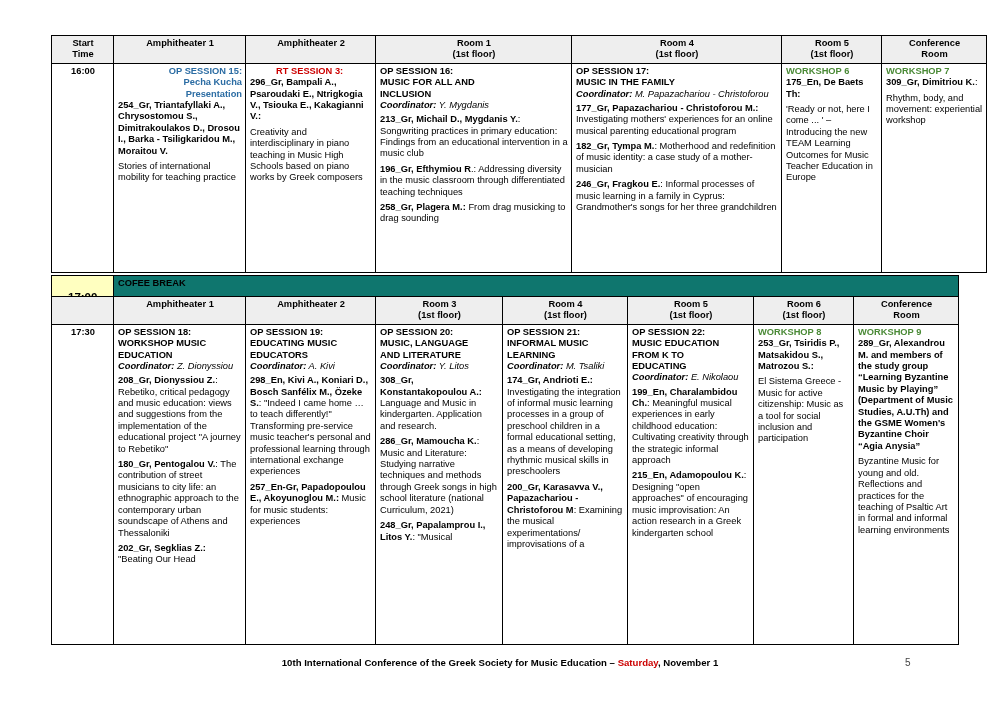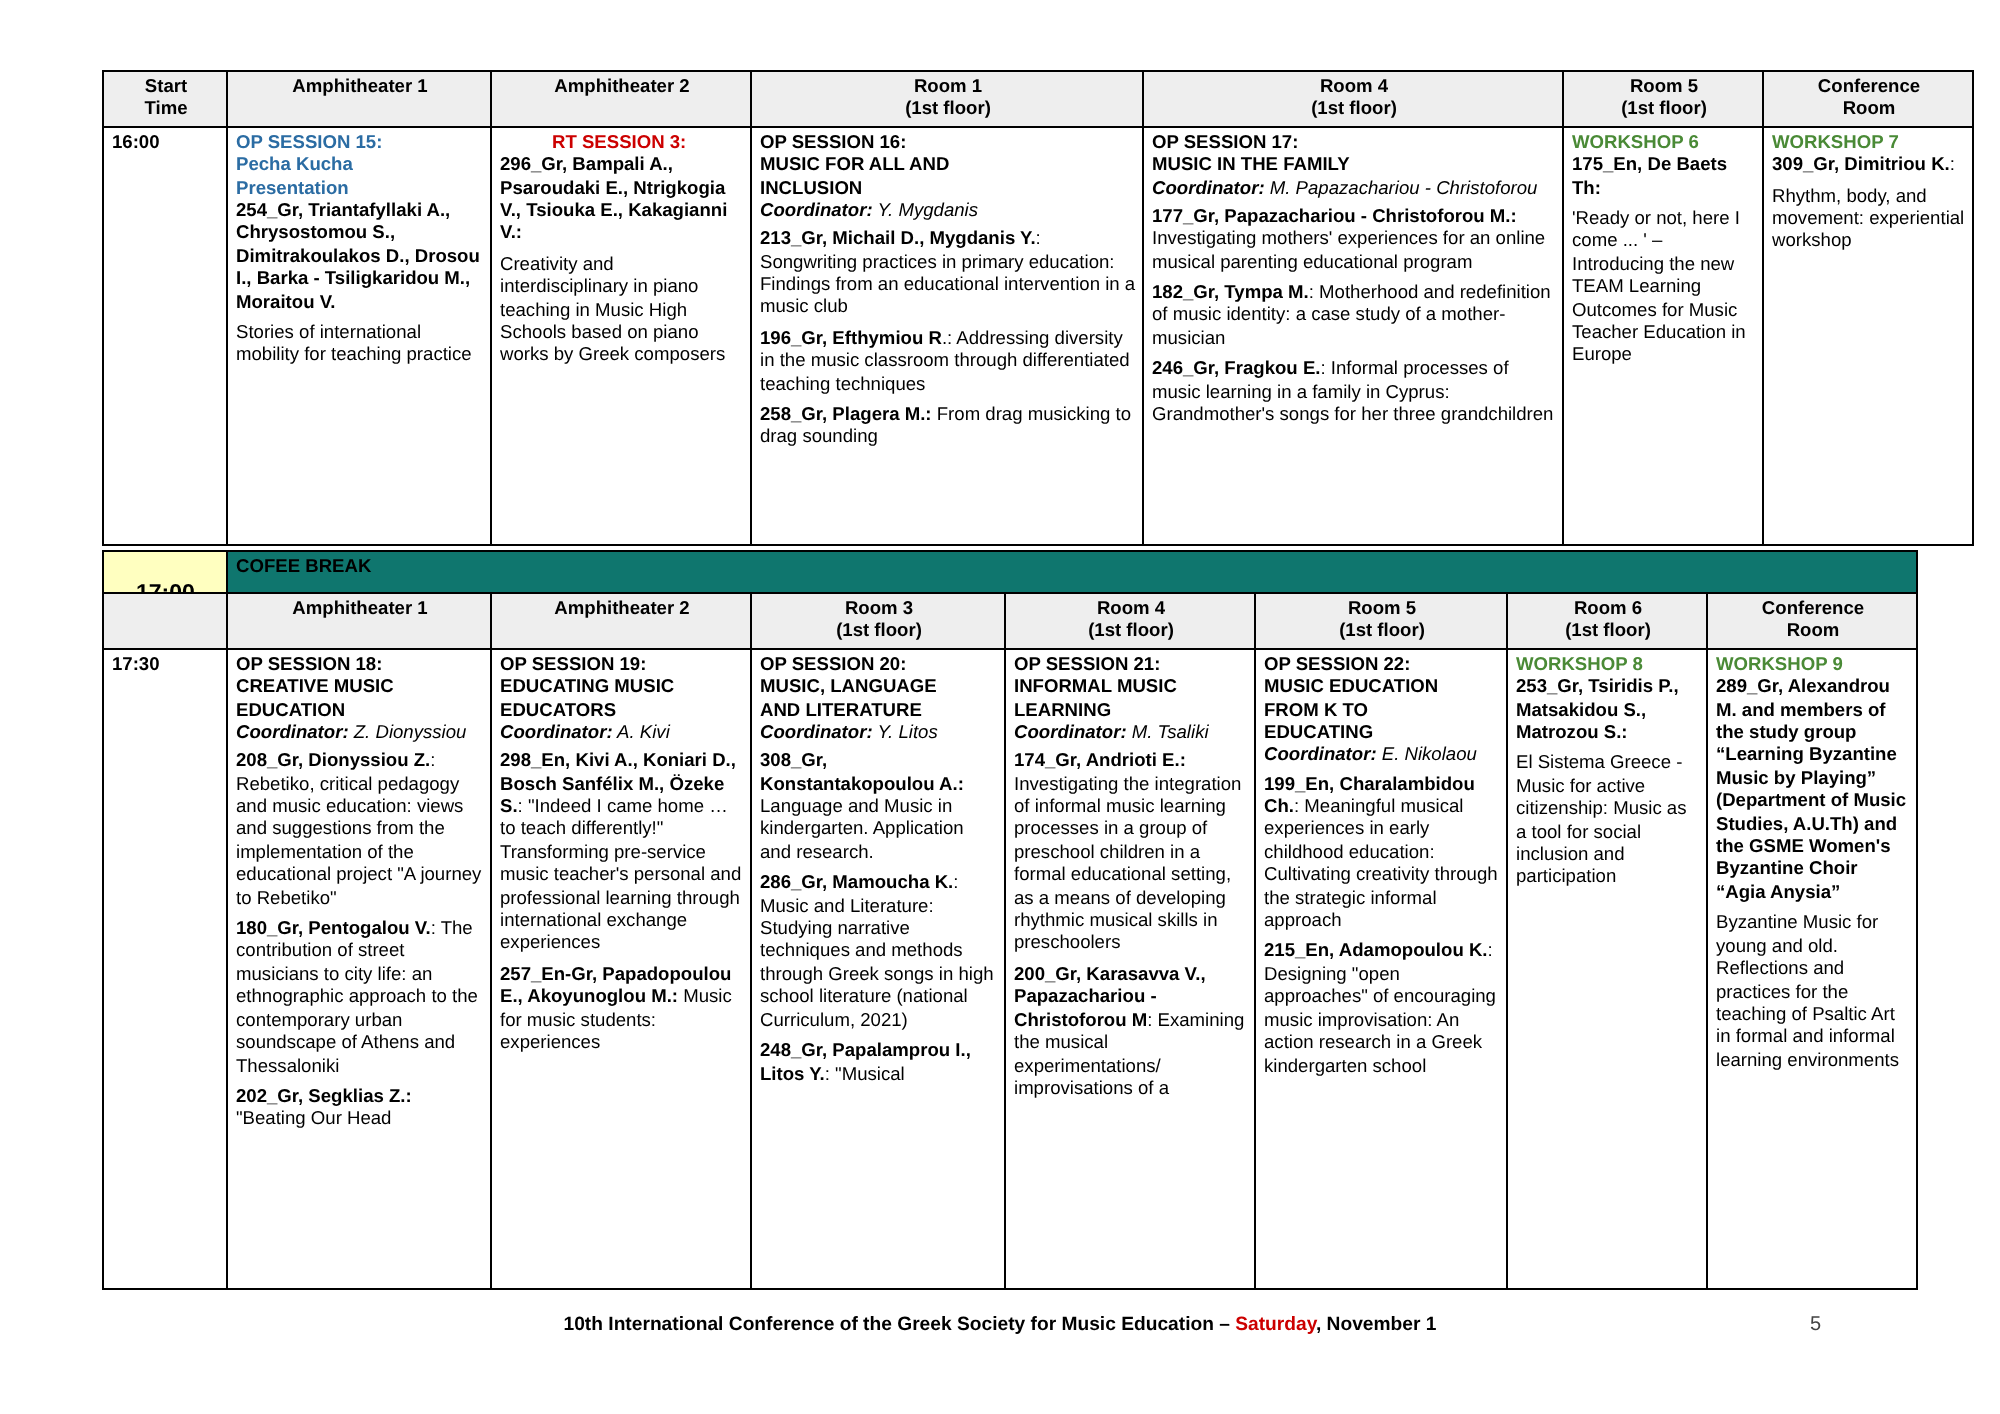--- a/index.html
+++ b/index.html
@@ -61,21 +61,21 @@
     background: #eeeeee;
     text-align: center;
     font-weight: bold;
     font-size: 10px;
     line-height: 12px;
     vertical-align: middle;
     padding: 3px 2px;
   }
 
   .timecell {
-    text-align: left;
+    text-align: center;
     font-weight: bold;
     font-size: 11.5px;
     vertical-align: top;
     padding-top: 4px;
     background: #ffffff;
   }
 
   .row1 td { height: 209px; }
   .row2 td { height: 320px; }
 
@@ -100,21 +100,21 @@
 
   
   p { margin: 0 0 4px 0; }
   p:last-child { margin-bottom: 0; }
 
   .sess-title {
     font-weight: bold;
     margin-bottom: 0;
     line-height: 11.4px;
   }
-  .sess-title.blue  { color: #2b6ca3; }
+  .sess-title.blue  { color: #2b6ca3; text-align: right; }
   .sess-title.red   { color: #cc0000; padding-left: 26px; }
   .sess-title.green { color: #4a8a36; }
   .coord {
     font-style: italic;
     font-weight: bold;
     margin-bottom: 3px;
     line-height: 11.2px;
   }
   .coord .name { font-weight: normal; font-style: italic; }
   .pres { margin-bottom: 4px; }
@@ -291,21 +291,21 @@
           <span>Room</span>
         </th>
       </tr>
 
       <tr class="row2">
         <td class="timecell">17:30</td>
 
         <td>
           <p class="sess-title">
             <span>OP SESSION 18:</span><br>
-            <span>CREATIVE MUSIC</span><br>
+            <span>WORKSHOP MUSIC</span><br>
             <span>EDUCATION</span>
           </p>
           <p class="coord">
             <span>Coordinator:</span><span class="name"> Z. Dionyssiou</span>
           </p>
           <p class="pres"><b>208_Gr, Dionyssiou Z.</b><span>: Rebetiko, critical pedagogy and music education: views and suggestions from the implementation of the educational project "A journey to Rebetiko"</span></p>
           <p class="pres"><b>180_Gr, Pentogalou V.</b><span>: The contribution of street musicians to city life: an ethnographic approach to the contemporary urban soundscape of Athens and Thessaloniki</span></p>
           <p class="pres"><b>202_Gr, Segklias Z.:</b><span> "Beating Our Head</span></p>
         </td>
 

